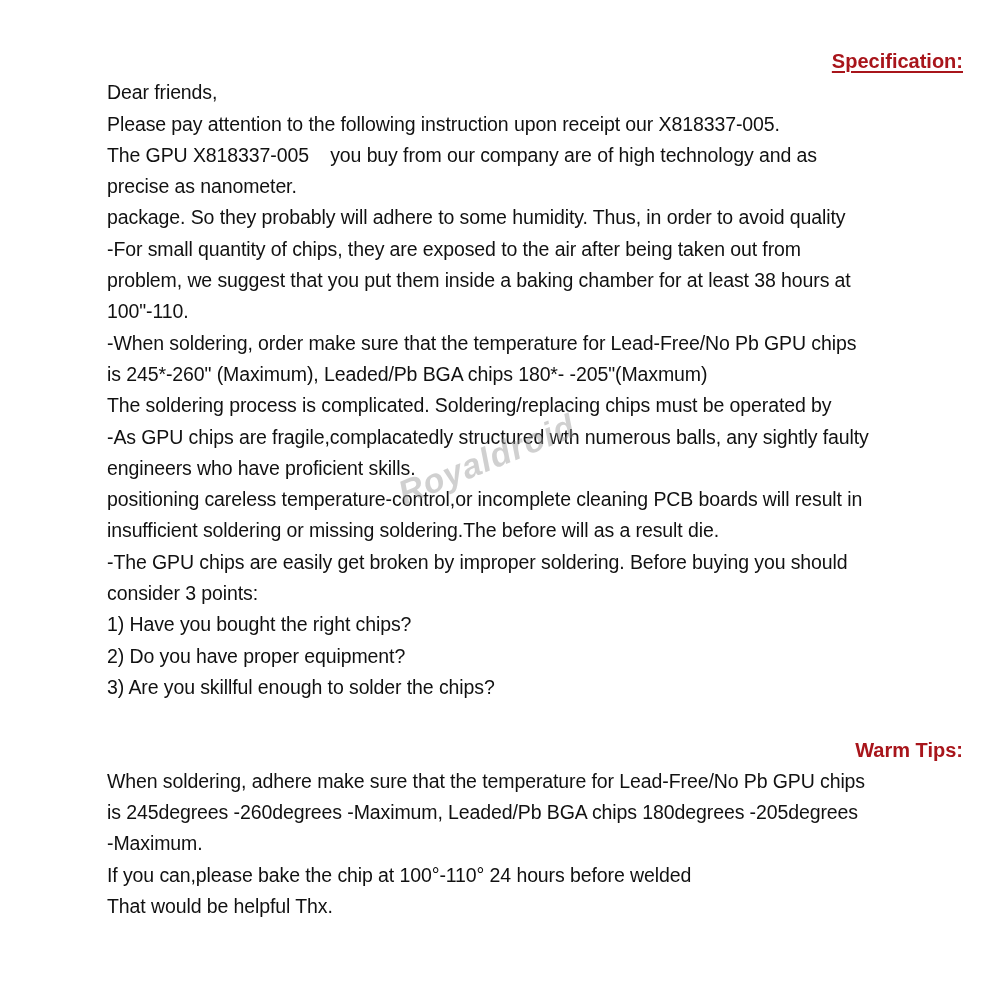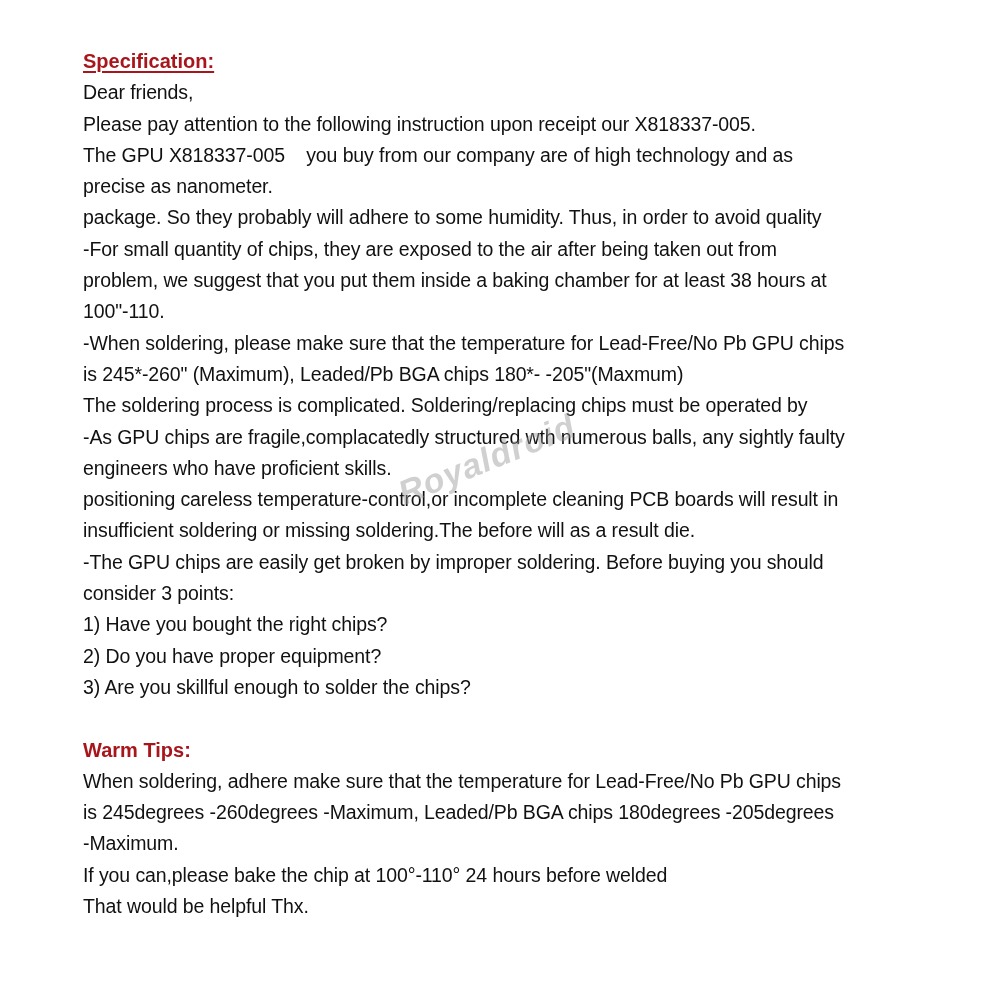--- a/index.html
+++ b/index.html
@@ -20,27 +20,29 @@
       left: 83px;
       top: 46px;
       width: 880px;
     }
     .line {
       font-size: 19.5px;
       line-height: 31.3px;
       height: 31.3px;
       white-space: pre;
       letter-spacing: -0.1px;
+      margin-left: 24px;
     }
     .heading {
       font-weight: bold;
       color: #a8151b;
       font-size: 20px;
       line-height: 31.3px;
       height: 31.3px;
+      text-align: right;
     }
     .heading.underlined span {
       text-decoration: underline;
       text-decoration-thickness: 2px;
       text-underline-offset: 3px;
     }
     .spacer {
       height: 31.3px;
     }
     .watermark {
@@ -66,21 +68,21 @@
     <span>Specification:</span>
   </div>
   <div class="line">Dear friends,</div>
   <div class="line">Please pay attention to the following instruction upon receipt our X818337-005.</div>
   <div class="line">The GPU X818337-005    you buy from our company are of high technology and as</div>
   <div class="line">precise as nanometer.</div>
   <div class="line">package. So they probably will adhere to some humidity. Thus, in order to avoid quality</div>
   <div class="line">-For small quantity of chips, they are exposed to the air after being taken out from</div>
   <div class="line">problem, we suggest that you put them inside a baking chamber for at least 38 hours at</div>
   <div class="line">100"-110.</div>
-  <div class="line">-When soldering, please make sure that the temperature for Lead-Free/No Pb GPU chips</div>
+  <div class="line">-When soldering, order make sure that the temperature for Lead-Free/No Pb GPU chips</div>
   <div class="line">is 245*-260" (Maximum), Leaded/Pb BGA chips 180*- -205"(Maxmum)</div>
   <div class="line">The soldering process is complicated. Soldering/replacing chips must be operated by</div>
   <div class="line">-As GPU chips are fragile,complacatedly structured wth numerous balls, any sightly faulty</div>
   <div class="line">engineers who have proficient skills.</div>
   <div class="line">positioning careless temperature-control,or incomplete cleaning PCB boards will result in</div>
   <div class="line">insufficient soldering or missing soldering.The before will as a result die.</div>
   <div class="line">-The GPU chips are easily get broken by improper soldering. Before buying you should</div>
   <div class="line">consider 3 points:</div>
   <div class="line">1) Have you bought the right chips?</div>
   <div class="line">2) Do you have proper equipment?</div>

